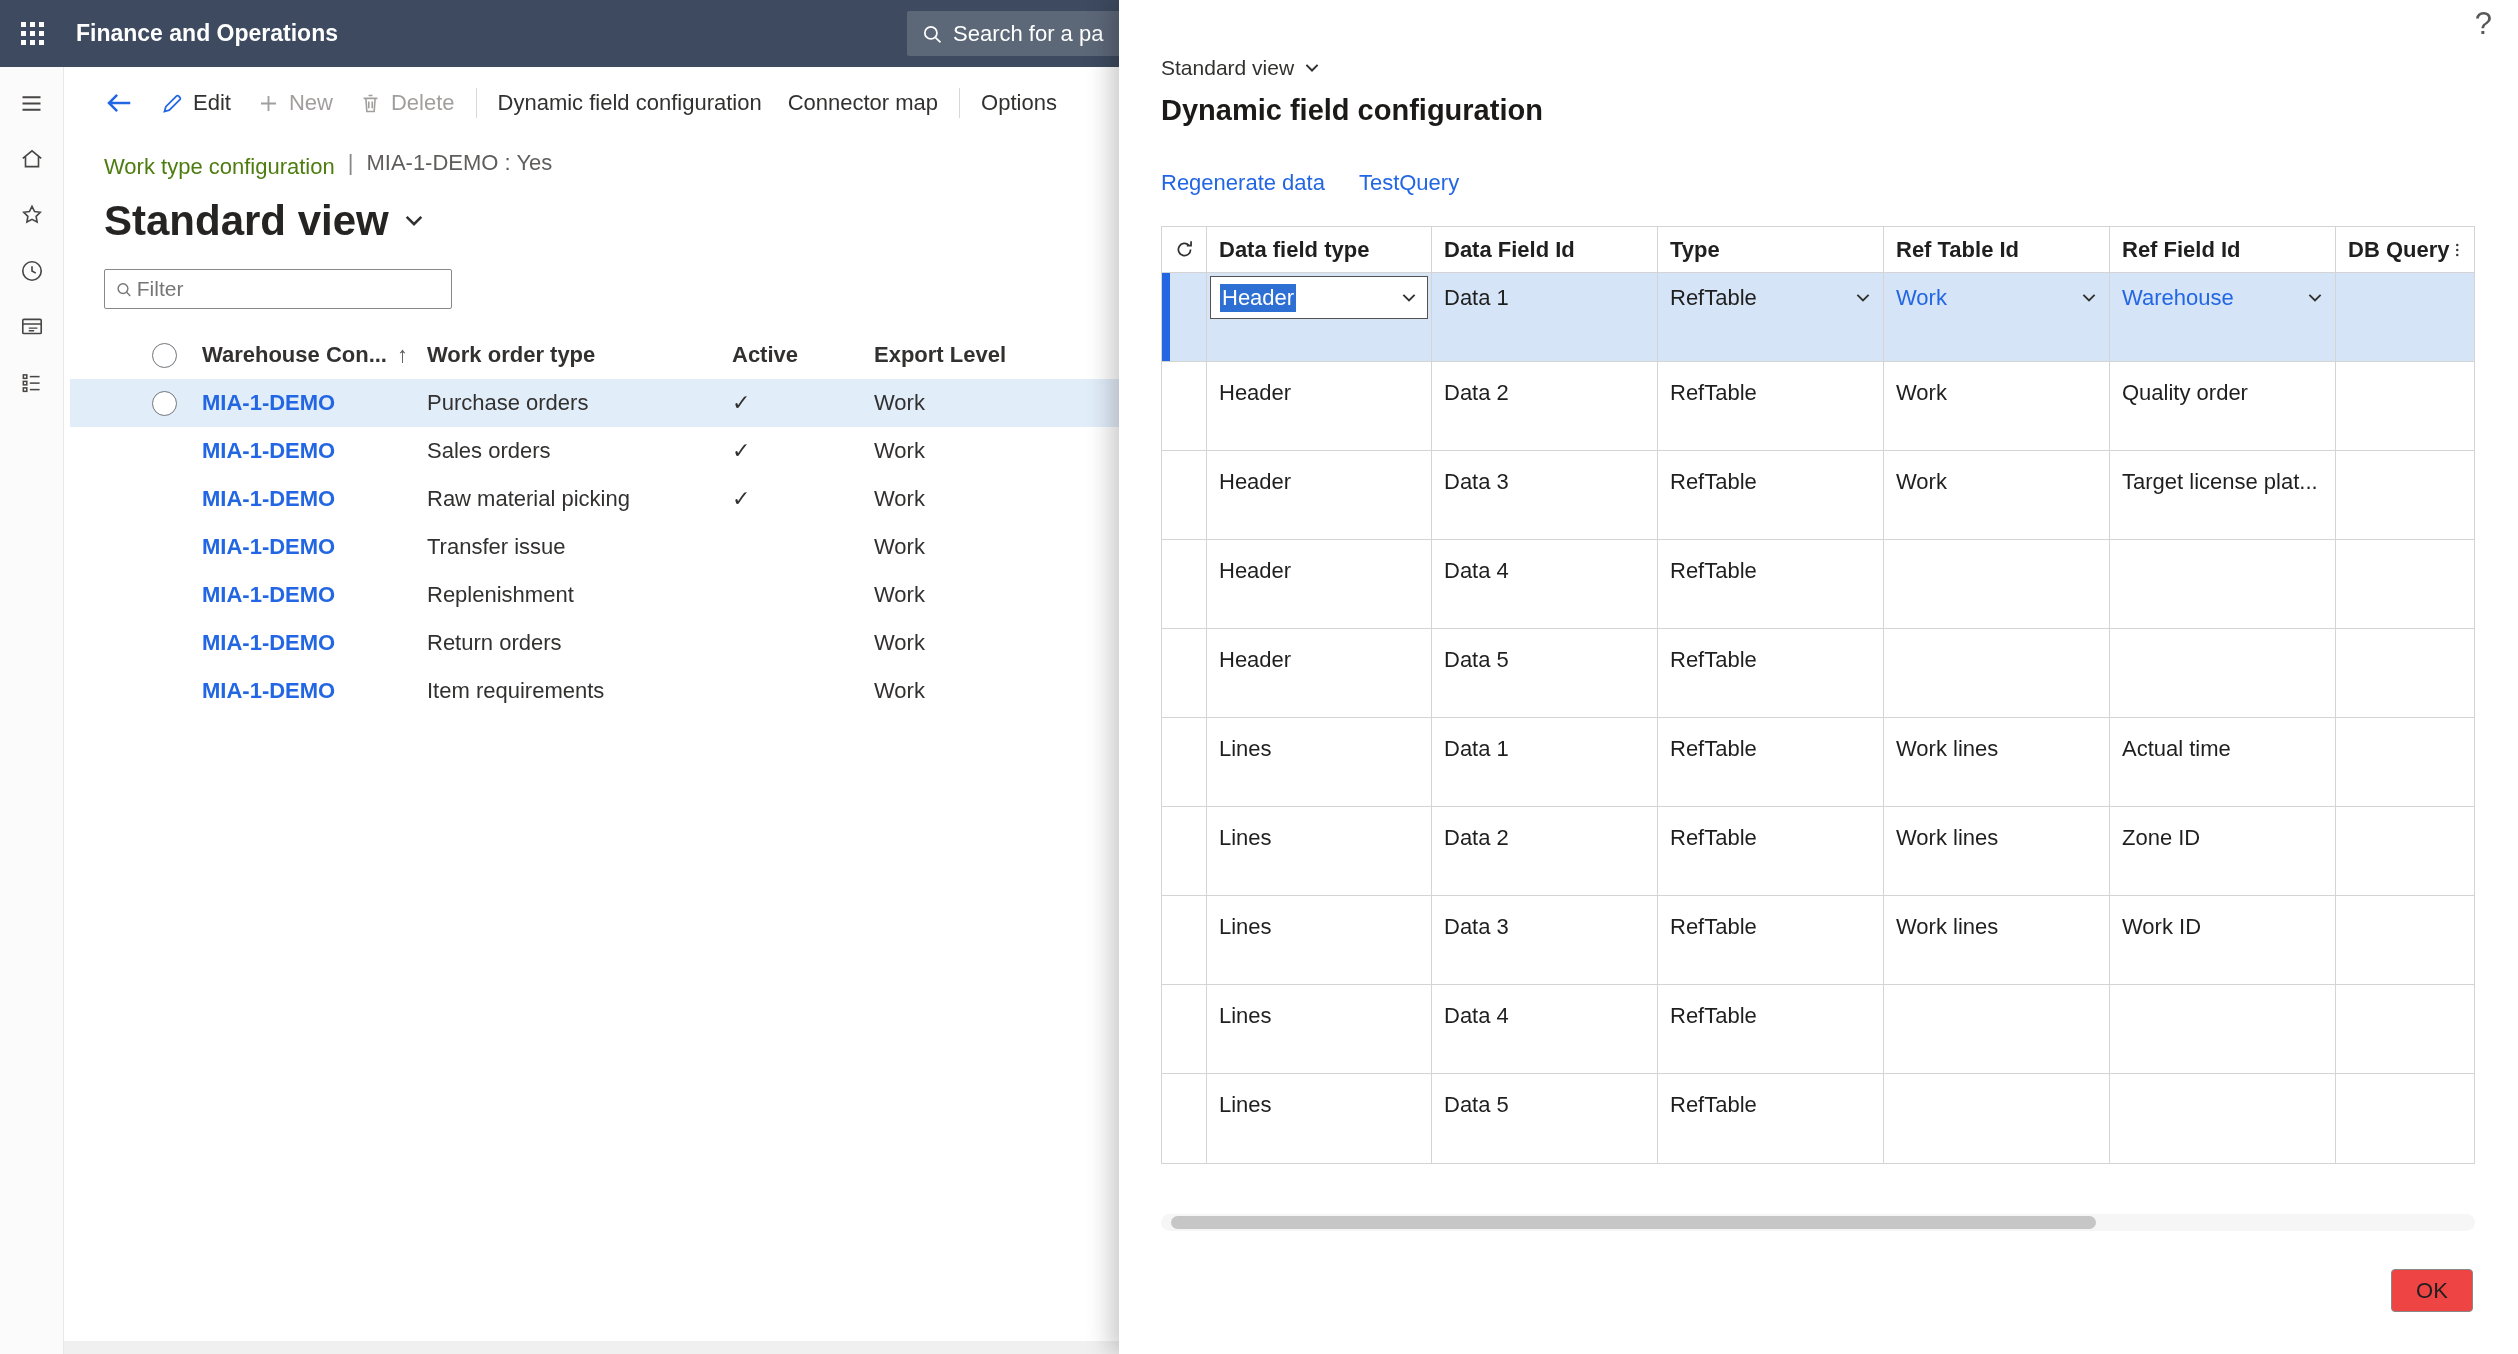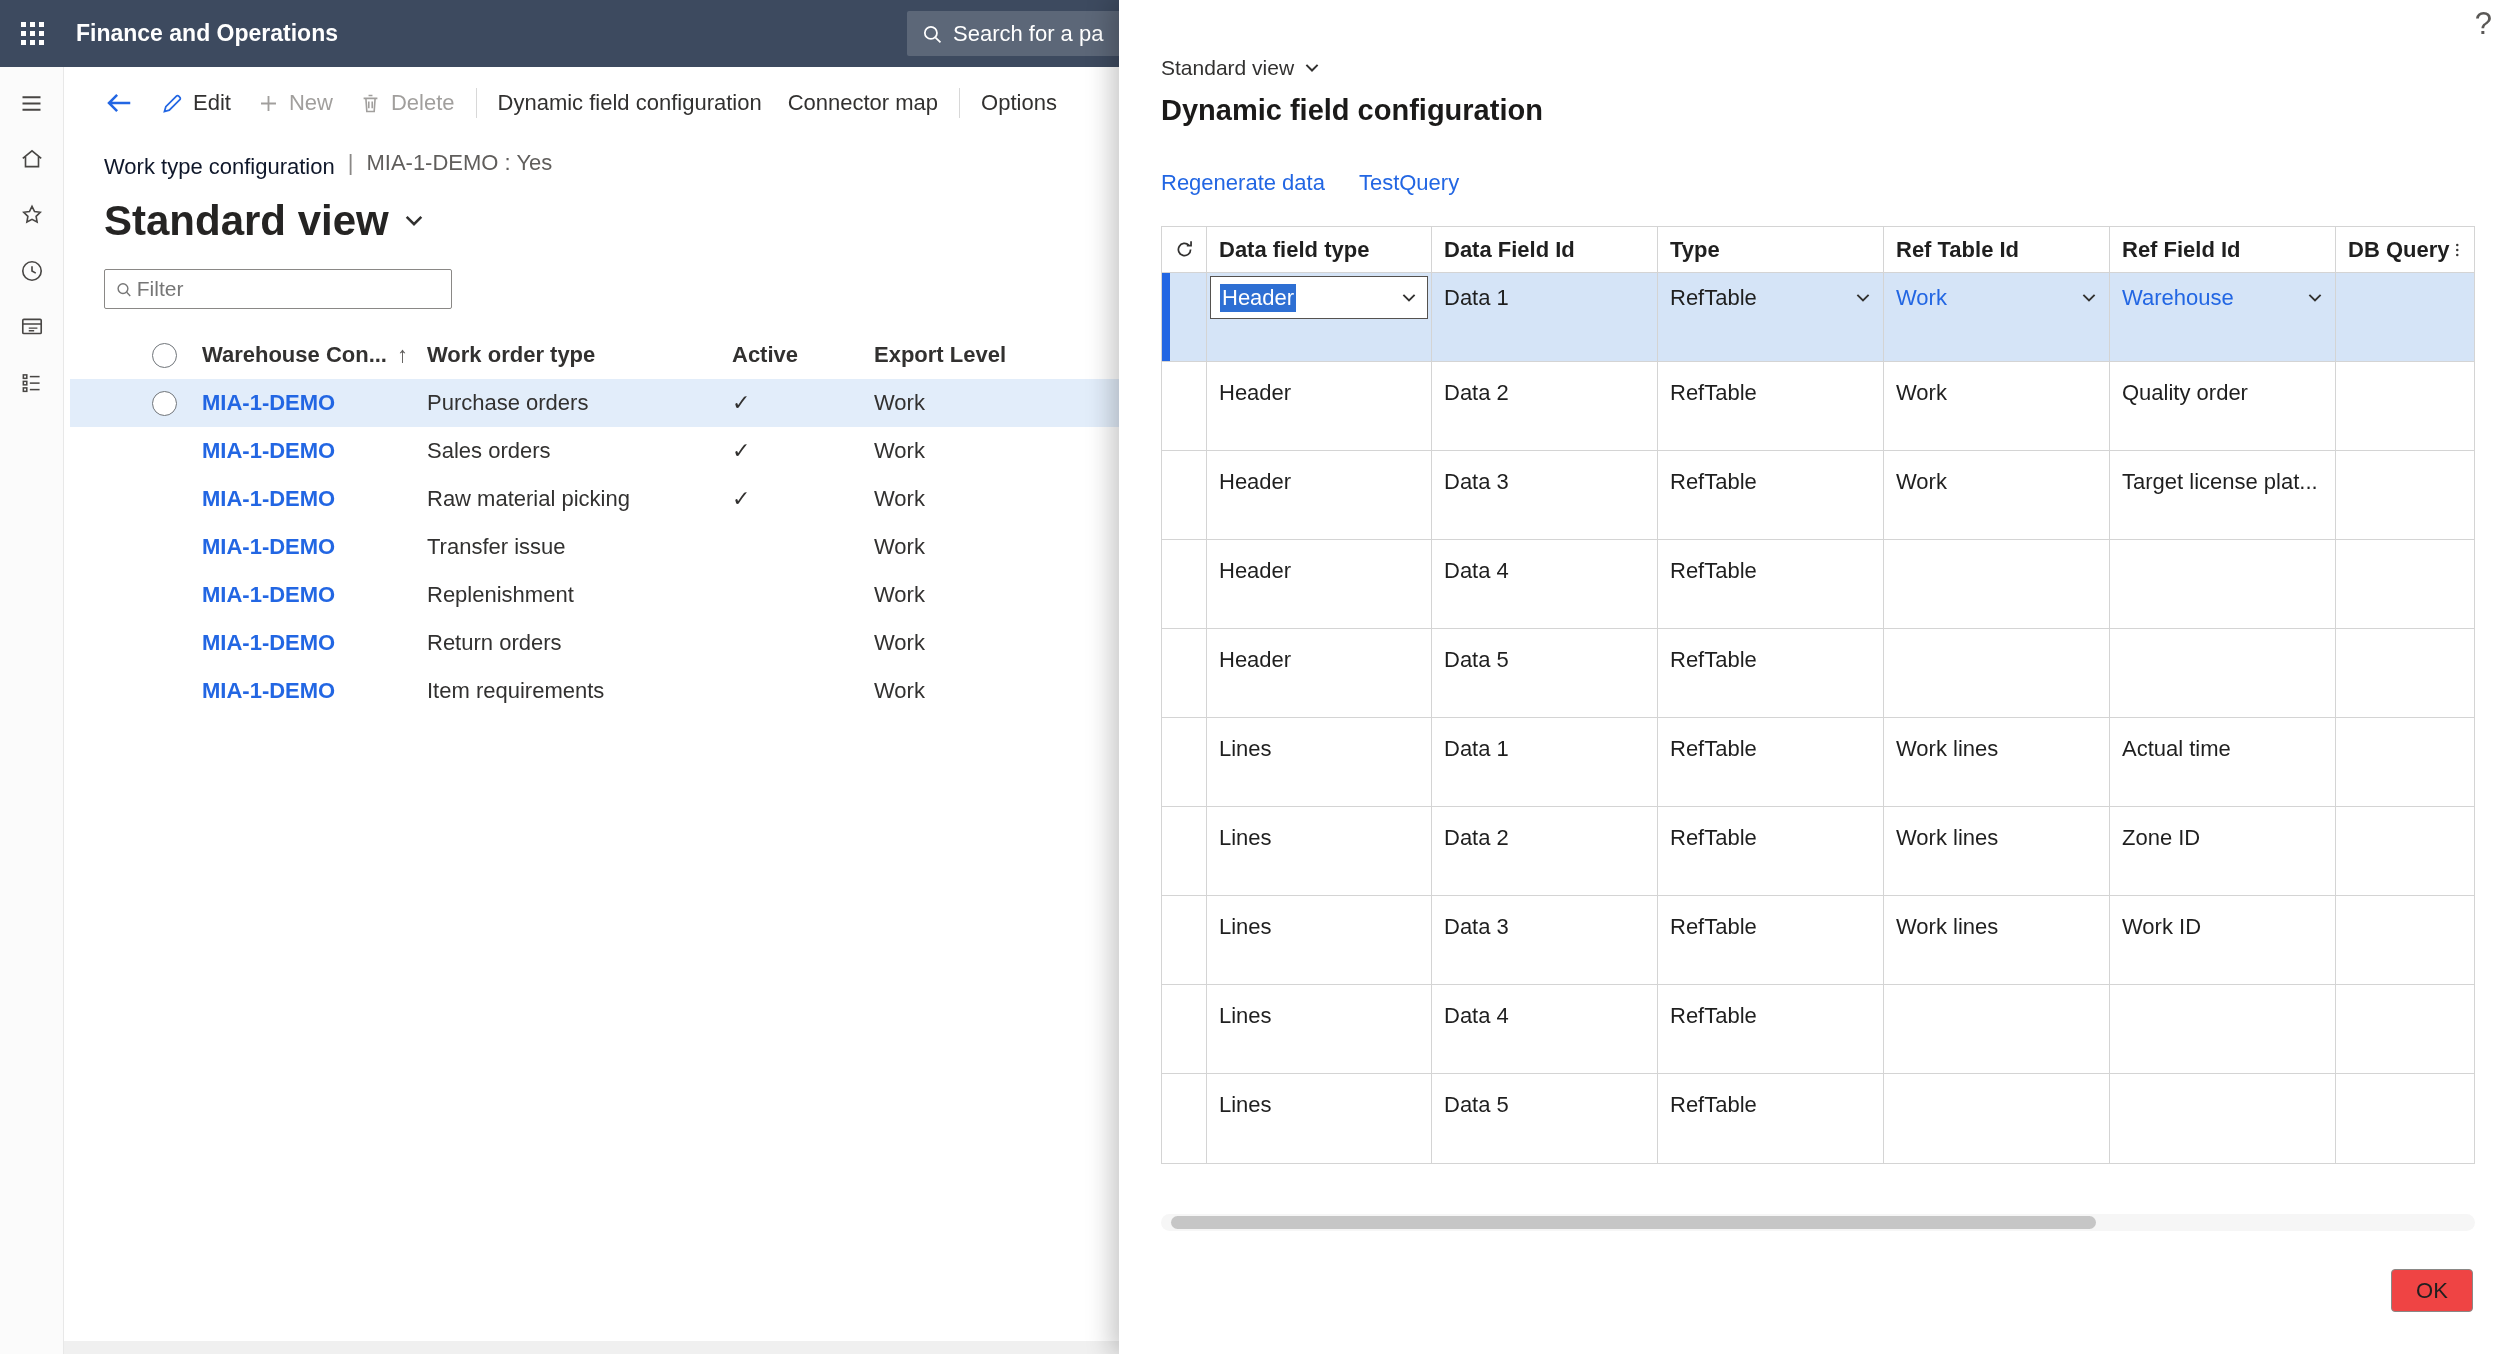--- a/index.html
+++ b/index.html
@@ -34,21 +34,21 @@
   .rail-item{width:52px;height:56px;display:flex;align-items:center;justify-content:center;cursor:pointer;}
 
   
   .content{position:absolute;left:64px;top:67px;right:0;bottom:13px;background:#fff;padding-left:40px;overflow:hidden;z-index:0;}
   .abar{height:72px;display:flex;align-items:center;}
   .back-btn{display:flex;align-items:center;padding:0 14px 0 0;cursor:pointer;}
   .abar-btn{display:flex;align-items:center;gap:9px;padding:0 13px;height:48px;font-size:22px;color:#323130;cursor:pointer;white-space:nowrap;}
   .abar-btn.disabled{color:var(--text-disabled);cursor:default;}
   .abar-sep{width:1px;height:30px;background:#d8d8d8;margin:0 8px;flex:none;}
   .crumb{display:flex;align-items:center;gap:13px;font-size:22px;margin-top:4px;height:40px;}
-  .crumb .page{color:#0f172a;margin-top:8px;}
+  .crumb .page{color:#4d7c0f;margin-top:8px;}
   .crumb .sep{color:#8a8886;}
   .crumb .record{color:#605e5c;}
   .view-title{margin-top:10px;display:flex;align-items:center;gap:12px;height:56px;}
   .view-title .t{font-size:42px;font-weight:700;color:#252423;}
   .filter-box{margin-top:20px;width:348px;height:40px;border:1px solid #8a8886;border-radius:2px;display:flex;align-items:center;gap:4px;padding:0 10px;background:#fff;}
   .filter-box input{border:none;outline:none;font-size:21px;width:100%;font-family:inherit;color:#323130;background:transparent;}
   .filter-box input::placeholder{color:#767676;}
 
   
   .lgrid{margin-top:22px;margin-left:-34px;}

